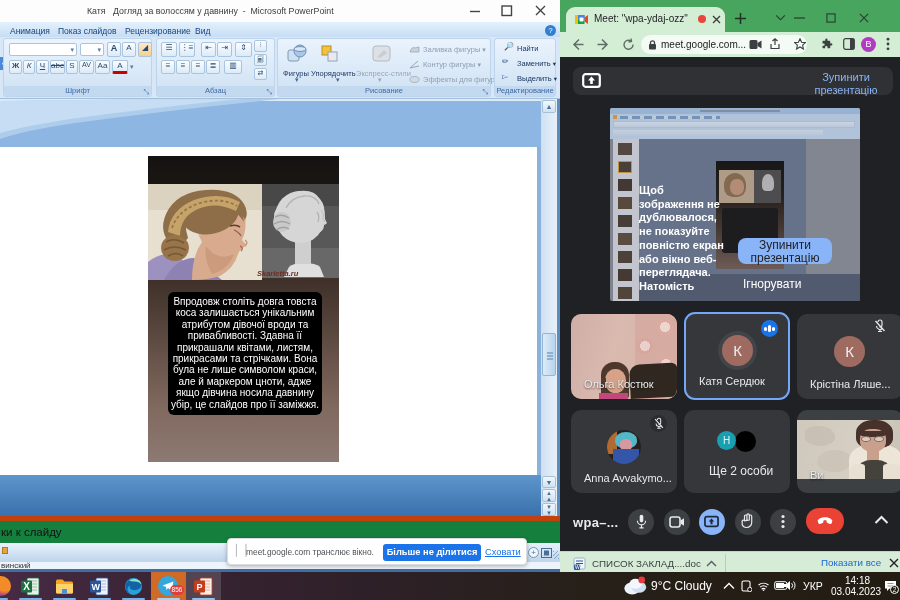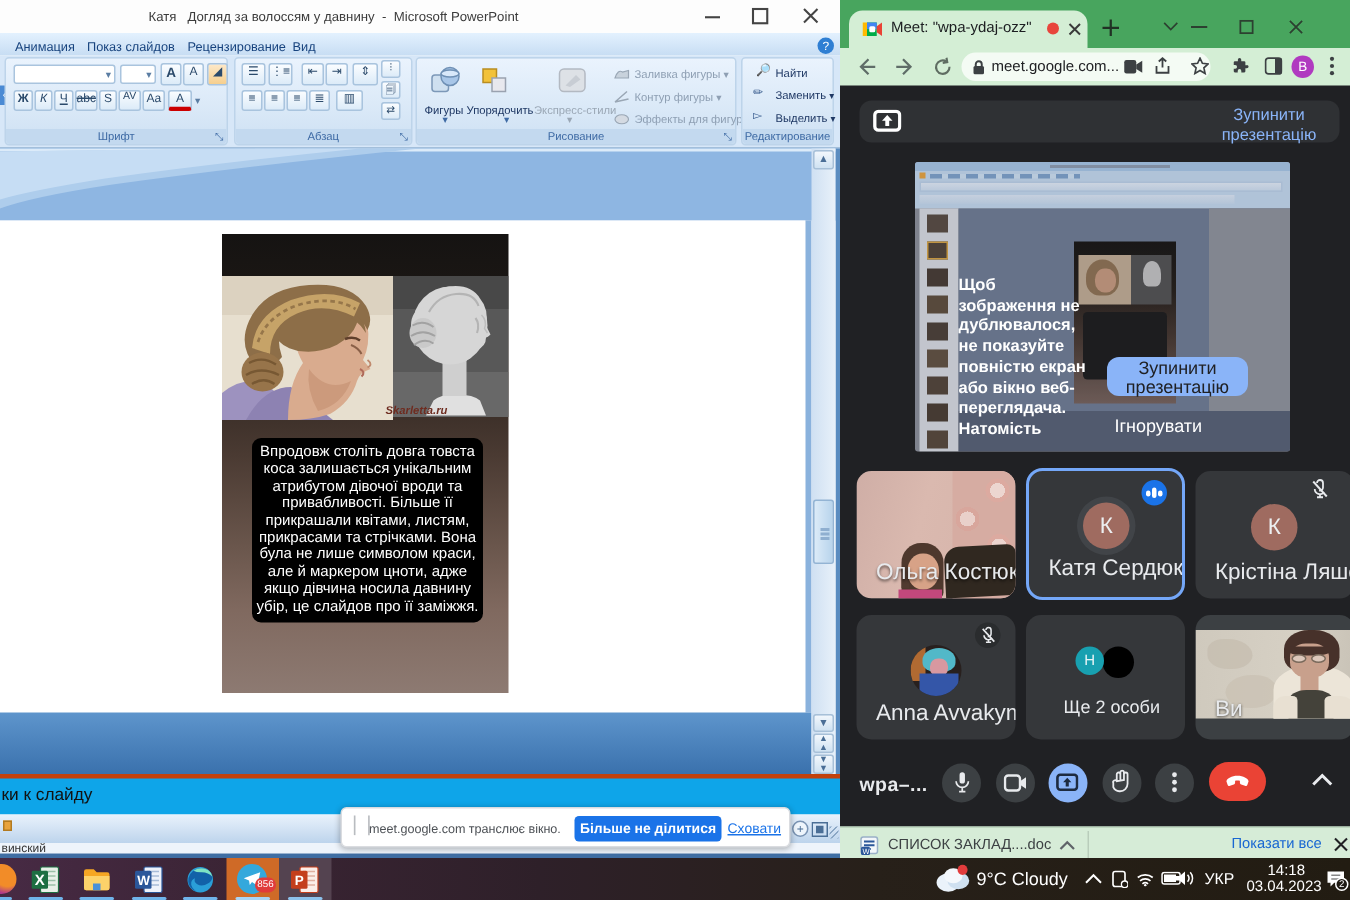--- a/index.html
+++ b/index.html
@@ -1,35 +1,35 @@
 <!DOCTYPE html>
 <html><head><meta charset="utf-8">
 <style>
 *{margin:0;padding:0;box-sizing:border-box}
 html,body{width:900px;height:600px;overflow:hidden}
 body{position:relative;font-family:"Liberation Sans",sans-serif;background:#202124}
 .abs{position:absolute}
 
 #pp{position:absolute;left:0;top:0;width:560px;height:573px;background:#fff}
 #pp-title{position:absolute;left:0;top:0;width:560px;height:22px;background:#fdfdfd}
-#pp-title .t{position:absolute;left:99px;top:6px;font-size:8.8px;color:#3c3c3c;white-space:nowrap}
+#pp-title .t{position:absolute;left:87px;top:6px;font-size:8.8px;color:#3c3c3c;white-space:nowrap}
 #pp-tabs{position:absolute;left:0;top:22px;width:560px;height:15px;background:linear-gradient(#e3f1fe,#c7ddf3)}
 .pptab{position:absolute;top:4px;font-size:8.5px;color:#17437e;white-space:nowrap}
 #pp-ribbon{position:absolute;left:0;top:37px;width:560px;height:62px;background:#d7e7f8;border-bottom:1px solid #a3bfdb}
 .ppgroup{position:absolute;top:1px;height:59px;border:1px solid #bdd4ea;border-radius:3px;background:linear-gradient(#eaf3fd,#d9e8f7 62%,#cde0f3)}
 .ppglabel{position:absolute;left:0;bottom:0;width:100%;height:10px;font-size:7.5px;color:#3e6aa4;text-align:center;background:#c3d9ef;border-radius:0 0 3px 3px;line-height:10px}
 .ppbtn{position:absolute;border:1px solid #a9c4de;border-radius:2px;background:linear-gradient(#fbfdff,#dcebf8);font-size:8px;color:#2b4a6b;text-align:center}
 .ppdd{position:absolute;border:1px solid #a9c4de;background:#fff;border-radius:2px}
 .gtxt{position:absolute;font-size:7.5px;color:#8e9fb3;white-space:nowrap}
 .btxt{position:absolute;font-size:7.5px;color:#1f3864;white-space:nowrap}
 
 #pp-ws{position:absolute;left:0;top:99px;width:560px;height:48px;background:#8eb6e2}
 #pp-slide{position:absolute;left:0;top:147px;width:537px;height:328px;background:#fff}
 #pp-wsb{position:absolute;left:0;top:475px;width:541px;height:41px;background:linear-gradient(#5e95cc,#3a71ad)}
-#pp-notes{position:absolute;left:0;top:516px;width:560px;height:27px;background:#0ea5e9;border-top:3px solid #c2410c}
+#pp-notes{position:absolute;left:0;top:516px;width:560px;height:27px;background:#15803d;border-top:5px solid #c2410c}
 #pp-status{position:absolute;left:0;top:543px;width:560px;height:19px;background:linear-gradient(#e9f2fc,#bdd4ec)}
 #pp-status2{position:absolute;left:0;top:562px;width:560px;height:7px;background:#eef4fb}
 #pp-bedge{position:absolute;left:0;top:569px;width:560px;height:3px;background:#3f6ea3}
 
 #pp-sb{position:absolute;left:541px;top:99px;width:16px;height:417px;background:linear-gradient(90deg,#cfe0f2,#e8f1fa)}
 
 #photo{position:absolute;left:148px;top:156px;width:191px;height:306px;background:linear-gradient(#151312 0%,#1b1714 12%,#2c231e 28%,#4a3a32 48%,#6a564c 68%,#80695f 82%,#8d7a72 100%)}
 
 #chips{position:absolute;left:161px;top:292px;width:168px;text-align:center}
 #chips .blk{display:inline-block;background:#000;border-radius:6px;padding:4px 3px 5px 3px}
@@ -37,21 +37,21 @@
 
 #cr{position:absolute;left:560px;top:0;width:340px;height:573px;background:#202124}
 #cr-top{position:absolute;left:0;top:0;width:340px;height:32px;background:#48a55e}
 #cr-tab{position:absolute;left:6px;top:7px;width:159px;height:25px;background:#d4eed5;border-radius:9px 9px 0 0}
 #cr-toolbar{position:absolute;left:0;top:32px;width:340px;height:25px;background:#d4eed5}
 #cr-pill{position:absolute;left:81px;top:2.5px;width:166px;height:19px;border-radius:10px;background:#f4fbf4}
 
 #notif{position:absolute;left:13px;top:67px;width:320px;height:28px;background:#2f3134;border-radius:8px}
 .bluetxt{color:#8ab4f8}
 .tile{position:absolute;border-radius:10px;background:#35373a;overflow:hidden}
-.tname{position:absolute;left:13px;bottom:9px;font-size:15px;color:#e8eaed;white-space:nowrap}
+.tname{position:absolute;left:13px;bottom:9px;font-size:11px;color:#e8eaed;white-space:nowrap}
 .avat{position:absolute;border-radius:50%;background:#9f6b60;color:#eceff1;text-align:center}
 .avring{position:absolute;border-radius:50%;background:#414448}
 
 .cbtn{position:absolute;width:26px;height:26px;border-radius:50%;background:#3c4043}
 
 #dlbar{position:absolute;left:0;top:551px;width:384px;height:22px;background:#d6ecd7;border-top:1px solid #bed7bf}
 
 #sharebar{position:absolute;left:227px;top:538px;width:300px;height:27px;background:#fff;border:1px solid #dadce0;border-radius:4px;box-shadow:0 1px 4px rgba(0,0,0,.3);z-index:40}
 
 #taskbar{position:absolute;left:0;top:572px;width:900px;height:28px;background:linear-gradient(90deg,#472a44 0%,#3a2434 18%,#2e2029 40%,#272019 65%,#221c12 100%);z-index:50}
@@ -236,21 +236,21 @@
       <path d="M127 33 Q134 29 141 34 M126 40 Q134 35 142 40 M128 46 Q135 41 141 45" stroke="#a2a2a2" stroke-width="1.3" fill="none"></path>
       <path d="M138 24 Q144 13 156 12 Q168 11 171 20 M169 28 Q172 32 170 38" stroke="#b4b4b4" stroke-width="1.4" fill="none"></path>
       <path d="M173 26 Q177 30 175 35 L177 38" stroke="#bdbdbd" stroke-width="1" fill="none"></path>
     </svg>
     <div class="abs" style="left:109px;top:113px;font-size:7.5px;font-weight:bold;font-style:italic;color:#6e2c20">Skarletta.ru</div>
   </div>
   <div id="chips"><div class="blk">
     <div class="ln">Впродовж століть довга товста</div>
     <div class="ln">коса залишається унікальним</div>
     <div class="ln">атрибутом дівочої вроди та</div>
-    <div class="ln">привабливості. Більше її</div>
+    <div class="ln">привабливості. Здавна її</div>
     <div class="ln">прикрашали квітами, листям,</div>
     <div class="ln">прикрасами та стрічками. Вона</div>
     <div class="ln">була не лише символом краси,</div>
     <div class="ln">але й маркером цноти, адже</div>
     <div class="ln">якщо дівчина носила давнину</div>
     <div class="ln">убір, це слайдов про її заміжжя.</div>
   </div></div>
 </div>
 
 <div id="cr">

